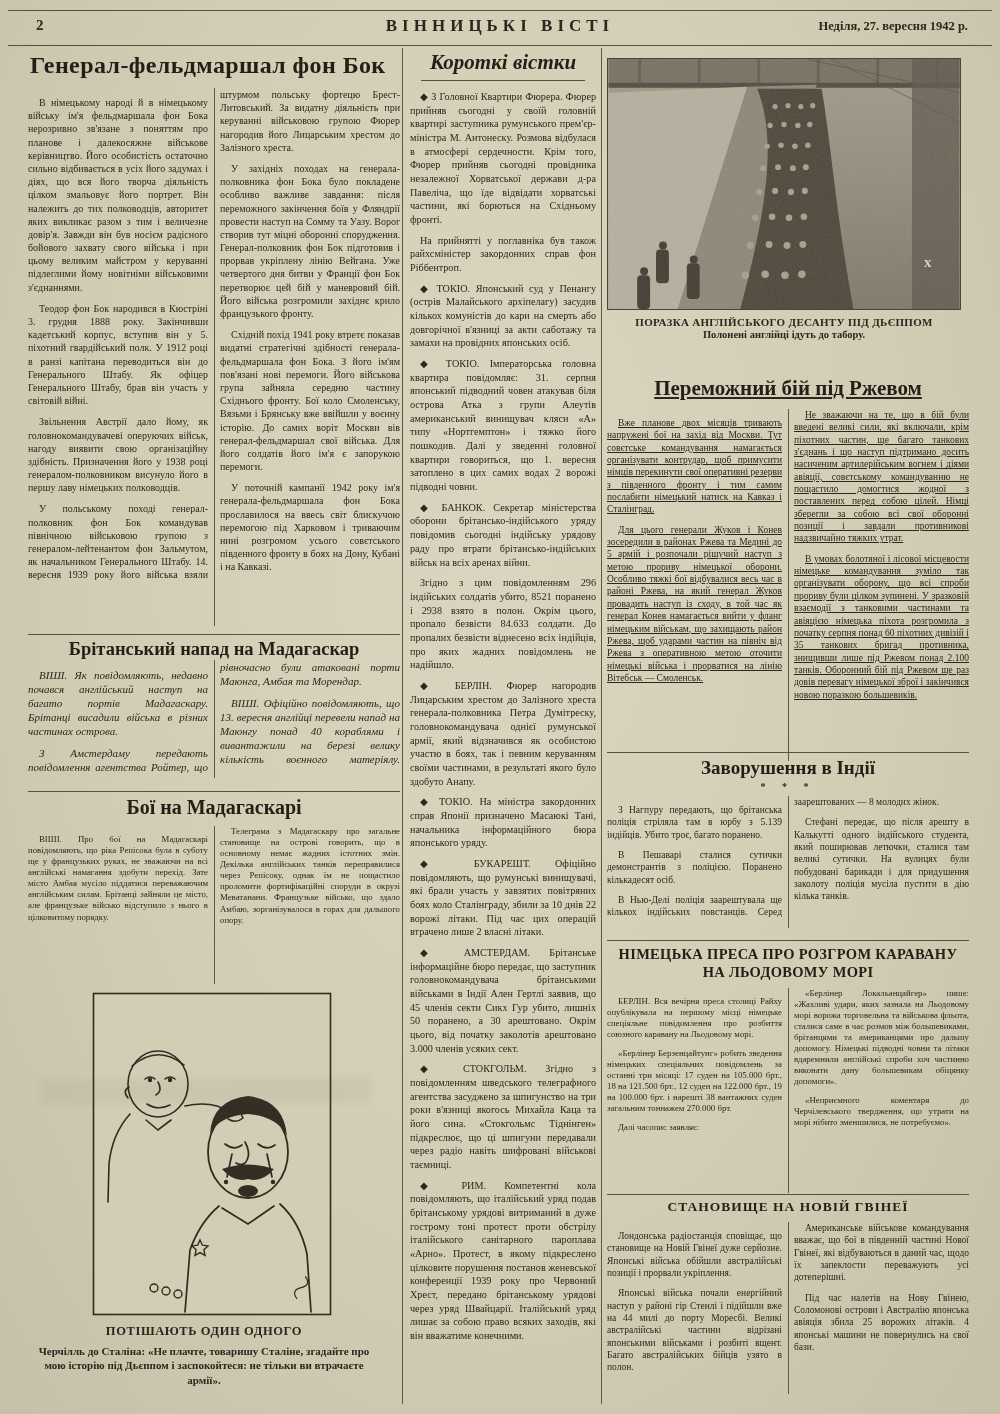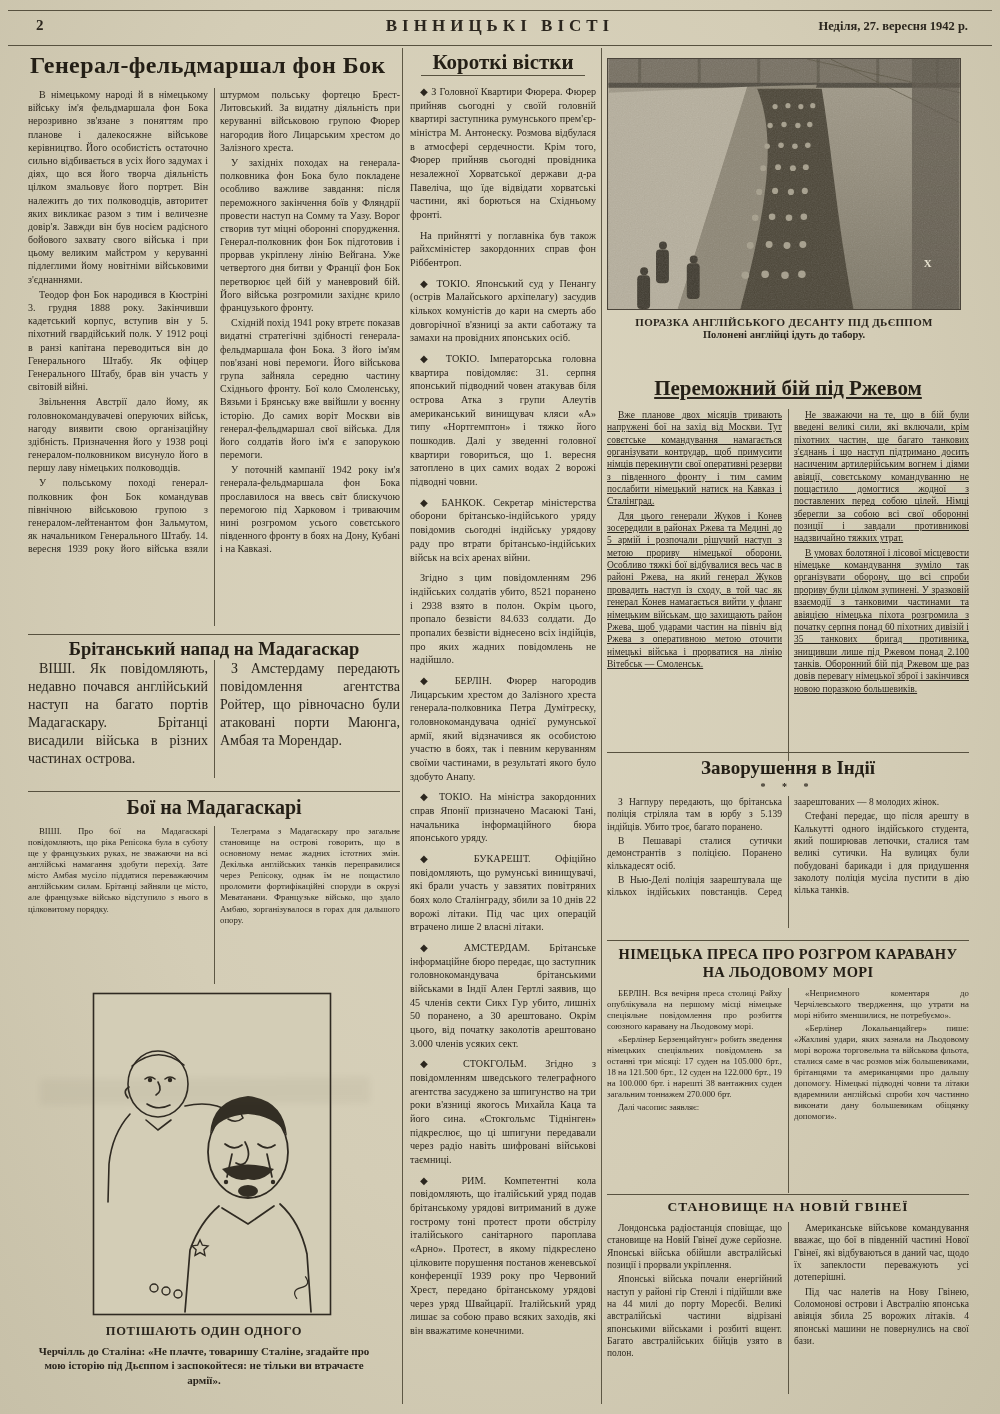--- a/index.html
+++ b/index.html
@@ -26,45 +26,45 @@
     font-weight:bold; font-size:17px; letter-spacing:5px; white-space:nowrap; }
   .masthead .date{ position:absolute; right:2px; top:5px; font-weight:bold; font-size:12.5px; }
 
   
   .article{ position:absolute; overflow:hidden; }
   .article h2, .article h3{ font-weight:bold; color:#241f16; }
   .cols{
     column-count:2; column-gap:12px; column-rule:1px solid #5d5744;
     text-align:justify; overflow:hidden; column-fill:balance;
   }
-  .cols p{ text-indent:11px; margin:0 0 2px 0; }
+  .cols p{ text-indent:11px; margin:8px 0 2px 0; }
 
   .fonbok{ left:28px; top:52px; width:372px; height:582px; }
   .fonbok h2{ font-size:24px; letter-spacing:.4px; margin:0 0 9px 2px; }
   .fonbok .cols{ height:538px; font-size:10px; line-height:1.32; }
 
   .korotki{ left:410px; top:50px; width:186px; height:1352px; }
-  .korotki h3{ font-size:21px; text-align:center; 
+  .korotki h3{ font-size:21px; font-style:italic; text-align:center; padding-bottom:5px;
     border-bottom:1px solid #57513f; width:88%; margin:0 auto 9px auto; }
   .news-item{ font-size:10.2px; line-height:1.34; text-align:justify; text-indent:10px; margin:0 0 7px 0; }
 
   .photo{ position:absolute; left:607px; top:58px; width:354px; }
   .photo svg{ display:block; border:1px solid #4a443a; }
   .photo figcaption{ margin-top:6px; text-align:center; }
   .photo .cap1{ font-weight:bold; font-size:11px; letter-spacing:.3px; }
   .photo .cap2{ font-weight:bold; font-size:10.5px; margin-top:1px; }
 
   .rzhev{ left:607px; top:376px; width:362px; height:394px;text-decoration:underline; }
   .rzhev h2{ font-size:21px; text-align:center; margin-bottom:8px; }
   .rzhev .cols{ height:352px; font-size:9.5px; line-height:1.3; }
 
   .sep-l1{ left:28px; top:634px; width:372px; }
   .attack{ left:28px; top:639px; width:372px; height:150px; }
   .attack h2{ font-size:18.5px; text-align:center; }
-  .attack .cols{ height:118px; font-size:14px; line-height:1.28; }
+  .attack .cols{ height:118px; font-size:11px; line-height:1.28;font-style:italic; }
 
   .sep-l2{ left:28px; top:791px; width:372px; }
   .battles{ left:28px; top:796px; width:372px; height:194px; }
   .battles h2{ font-size:20px; text-align:center; margin-bottom:7px; }
   .battles .cols{ height:158px; font-size:8.8px; line-height:1.26; }
 
   .cartoon-block{ position:absolute; left:92px; top:992px; width:240px; }
   .cartoon-block svg{ display:block; }
   .cartoon-caption{ position:absolute; left:36px; top:1324px; width:336px; text-align:center; }
   .cartoon-caption .cap-title{ font-weight:bold; font-size:12.5px; letter-spacing:.6px; margin-bottom:5px; }
@@ -309,22 +309,22 @@
       </div>
   </section>
 
   <div class="hrule sep-r2"></div>
   <section class="article press">
     <h2>НІМЕЦЬКА ПРЕСА ПРО РОЗГРОМ КАРАВАНУ НА ЛЬОДОВОМУ МОРІ</h2>
     <div class="cols">
         <p>БЕРЛІН. Вся вечірня преса столиці Райху опублікувала на першому місці німецьке спеціяльне повідомлення про розбиття союзного каравану на Льодовому морі.</p>
         <p>«Берлінер Берзенцайтунг» робить зведення німецьких спеціяльних повідомлень за останні три місяці: 17 суден на 105.000 брт., 18 на 121.500 брт., 12 суден на 122.000 брт., 19 на 100.000 брт. і нарешті 38 вантажних суден загальним тоннажем 270.000 брт.</p>
         <p>Далі часопис заявляє:</p>
+        <p>«Берлінер Локальанцайгер» пише: «Жахливі удари, яких зазнала на Льодовому морі ворожа торговельна та військова фльота, сталися саме в час розмов між большевиками, брітанцями та американцями про дальшу допомогу. Німецькі підводні човни та літаки вдаремнили англійські спроби хоч частинно виконати дану большевикам обіцянку допомоги».</p>
         <p>«Неприємного коментаря до Черчілевського твердження, що утрати на морі нібито зменшилися, не потребуємо».</p>
-        <p>«Берлінер Локальанцайгер» пише: «Жахливі удари, яких зазнала на Льодовому морі ворожа торговельна та військова фльота, сталися саме в час розмов між большевиками, брітанцями та американцями про дальшу допомогу. Німецькі підводні човни та літаки вдаремнили англійські спроби хоч частинно виконати дану большевикам обіцянку допомоги».</p>
       </div>
   </section>
 
   <div class="hrule sep-r3"></div>
   <section class="article guinea">
     <h2>СТАНОВИЩЕ НА НОВІЙ ГВІНЕЇ</h2>
     <div class="cols">
         <p>Лондонська радіостанція сповіщає, що становище на Новій Гвінеї дуже серйозне. Японські війська обійшли австралійські позиції і прорвали укріплення.</p>
         <p>Японські війська почали енергійний наступ у районі гір Стенлі і підійшли вже на 44 милі до порту Моресбі. Великі австралійські частини відрізані японськими військами і розбиті вщент. Багато австралійських бійців узято в полон.</p>
         <p>Американське військове командування вважає, що бої в південній частині Нової Гвінеї, які відбуваються в даний час, щодо їх запеклости переважують усі дотеперішні.</p>

